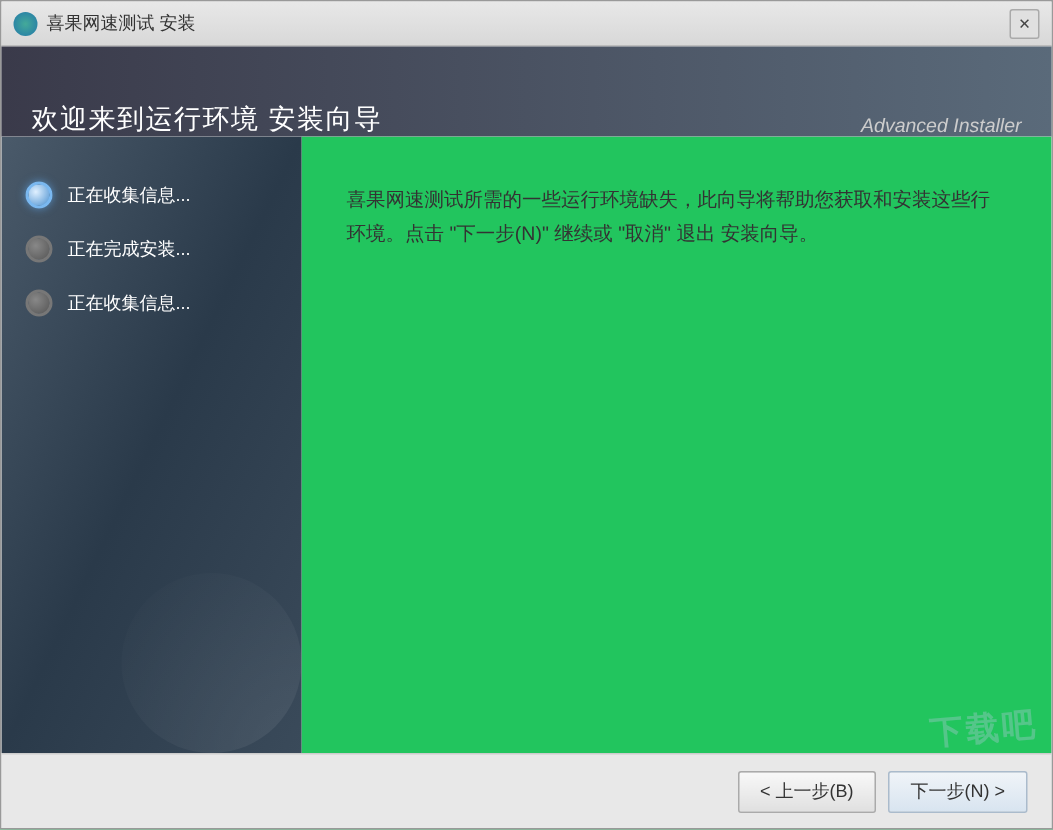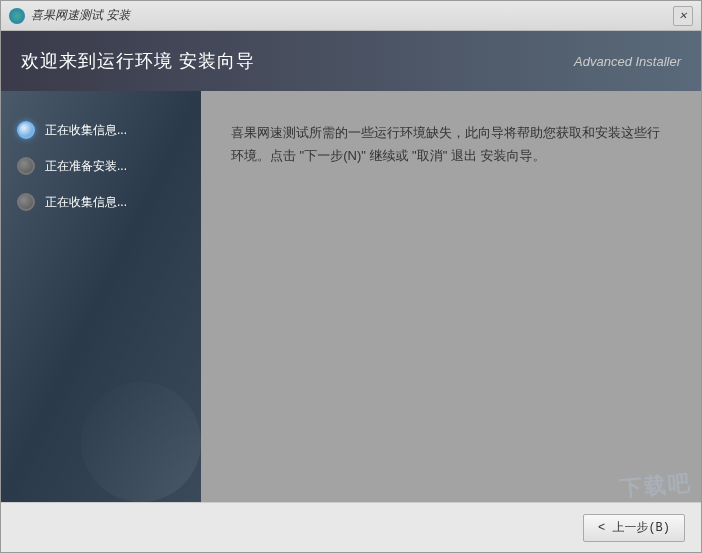--- a/index.html
+++ b/index.html
@@ -23,21 +23,20 @@
     }
     .title-bar {
       height: 30px;
       background: linear-gradient(to bottom, #e8e8e8, #d8d8d8);
       border-bottom: 1px solid #bbb;
       display: flex;
       align-items: center;
       justify-content: space-between;
       padding: 0 8px;
       flex-shrink: 0;
-      font-style: italic;
     }
     .title-bar-left {
       display: flex;
       align-items: center;
       gap: 6px;
     }
     .title-icon {
       width: 16px;
       height: 16px;
       background: radial-gradient(circle, #4a9, #27a);
@@ -61,21 +60,21 @@
       align-items: center;
       justify-content: center;
       font-size: 10px;
       cursor: pointer;
       color: #444;
     }
     .header-bar {
       height: 60px;
       background: linear-gradient(to right, #3a3a4a, #5a6a7a);
       display: flex;
-      align-items: center;
+      align-items: flex-end;
       justify-content: space-between;
       padding: 0 20px;
       flex-shrink: 0;
     }
     .header-title {
       font-size: 18px;
       color: white;
       font-weight: normal;
       letter-spacing: 1px;
     }
@@ -130,21 +129,21 @@
     .step-circle.inactive {
       background: radial-gradient(circle at 35% 35%, #888, #555);
       border: 2px solid #777;
     }
     .step-label {
       font-size: 12px;
       color: white;
     }
     .main-panel {
       flex: 1;
-      background: #a3a3a3;
+      background: #22c55e;
       padding: 30px 30px 20px 30px;
       display: flex;
       flex-direction: column;
     }
     .main-content {
       flex: 1;
       font-size: 13px;
       color: #333;
       line-height: 1.8;
     }
@@ -156,21 +155,21 @@
       align-items: center;
       justify-content: flex-end;
       padding: 0 16px;
       gap: 8px;
       flex-shrink: 0;
     }
     .btn {
       height: 28px;
       padding: 0 14px;
       font-size: 12px;
-      font-family: Liberation Mono, monospace;
+      font-family: Liberation Sans, sans-serif;
       border: 1px solid #aaa;
       background: linear-gradient(to bottom, #f8f8f8, #e0e0e0);
       color: #333;
       cursor: pointer;
       border-radius: 2px;
       min-width: 80px;
     }
     .btn-next {
       background: linear-gradient(to bottom, #f0f4f8, #d8e4f0);
       border-color: #aabbcc;
@@ -209,31 +208,32 @@
 
   <div class="content-area">
 
     <div class="sidebar">
       <div class="step-item">
         <div class="step-circle active"></div>
         <span class="step-label">正在收集信息...</span>
       </div>
       <div class="step-item">
         <div class="step-circle inactive"></div>
-        <span class="step-label">正在准备安装...</span>
+        <span class="step-label">正在完成安装...</span>
       </div>
       <div class="step-item">
         <div class="step-circle inactive"></div>
         <span class="step-label">正在收集信息...</span>
       </div>
     </div>
 
     <div class="main-panel">
       <div class="main-content">喜果网速测试所需的一些运行环境缺失，此向导将帮助您获取和安装这些行环境。点击 "下一步(N)" 继续或 "取消" 退出 安装向导。</div>
     </div>
   </div>
 
   <div class="bottom-bar">
     <button class="btn">&lt; 上一步(B)</button>
+    <button class="btn btn-next">下一步(N) &gt;</button>
   </div>
 
   <div class="watermark" style="position:absolute;bottom:52px;right:10px;font-size:22px;color:rgba(180,200,220,0.35);font-weight:bold;transform:rotate(-5deg);pointer-events:none;letter-spacing:2px;">下载吧</div>
 </div>
 
 </body></html>

